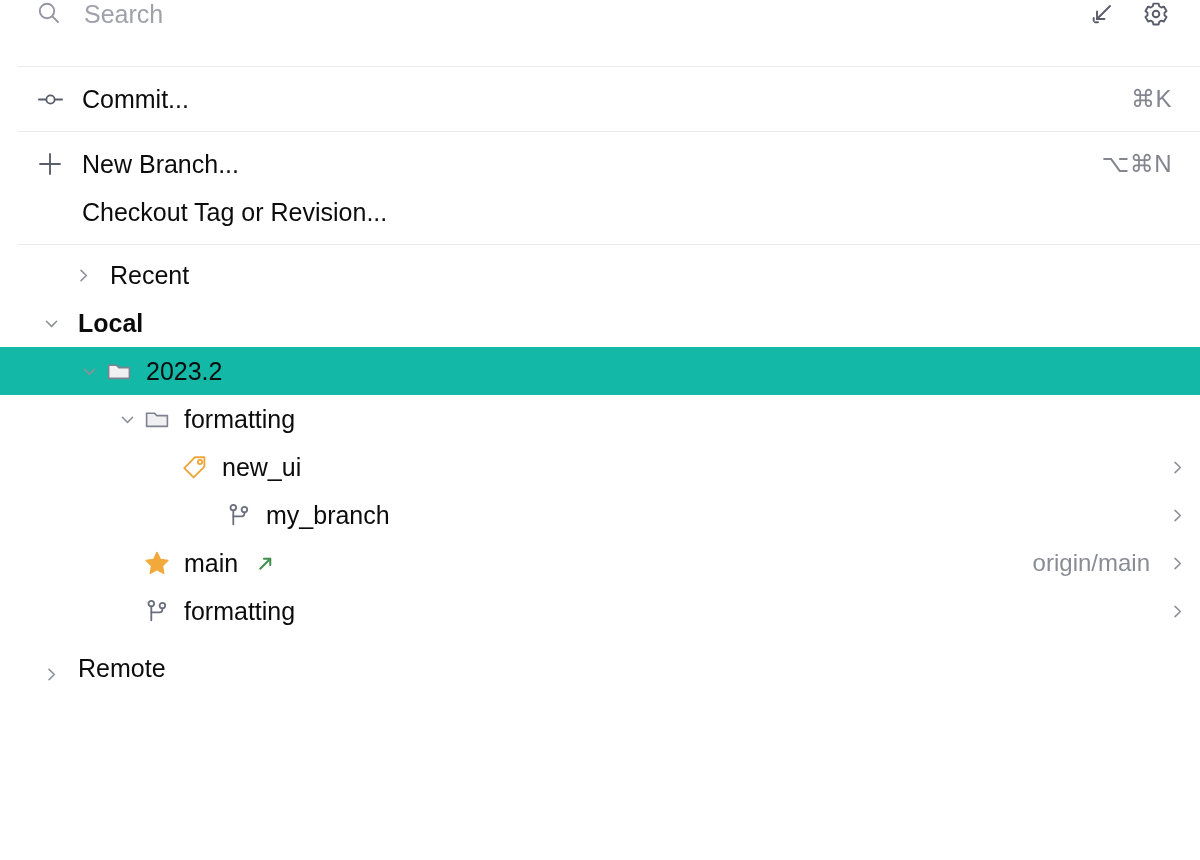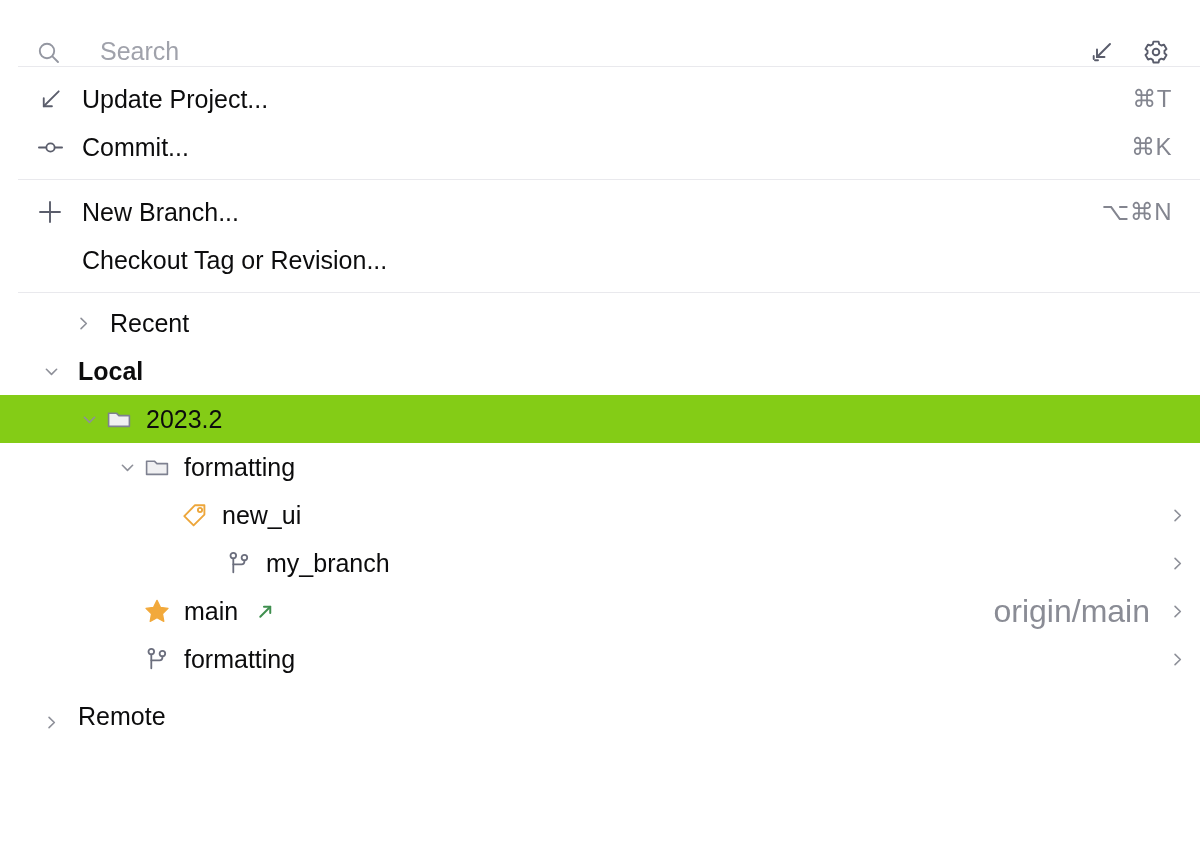--- a/index.html
+++ b/index.html
@@ -9,23 +9,22 @@
     font-family: "Liberation Sans", "DejaVu Sans", sans-serif;
     -webkit-font-smoothing: antialiased;
     overflow: hidden;
   }
   .popup { width: 1200px; height: 860px; position: relative; background:#fff; }
 
   
   .search-row {
     height: 66px;
     display: flex;
-    align-items: flex-end;
+    align-items: flex-start;
     padding: 0 18px 0 36px;
-    gap: 16px;
   }
   .search-icon { width: 26px; height: 26px; flex: 0 0 26px; color:#9497a1; }
   .search-input {
     flex: 1 1 auto;
     border: none; outline: none; background: transparent;
     font-family: "Liberation Sans", sans-serif;
     font-size: 25px;
     color: #111;
     padding-left: 22px;
   }
@@ -63,28 +62,28 @@
   
   .tree { padding-top: 6px; }
   .tree-row {
     height: 48px;
     display: flex;
     align-items: center;
     padding-right: 14px;
     cursor: pointer;
     position: relative;
   }
-  .tree-row.selected { background:#84cc16; }
+  .tree-row.selected { background:#14b8a6; }
 
   .twisty { width: 30px; flex: 0 0 30px; display:flex; align-items:center; justify-content:center; color:#8e9099; }
   .node-icon { width: 30px; flex: 0 0 30px; display:flex; align-items:center; justify-content:center; }
   .node-label { font-size: 25px; color:#0c0c0d; white-space: nowrap; padding-left: 12px; }
   .node-extra { display:flex; align-items:center; padding-left: 18px; }
   .spacer { flex: 1 1 auto; }
-  .tracking { font-size: 32px; color:#8a8c95; padding-right: 18px; white-space:nowrap;text-align:center; }
+  .tracking { font-size: 24px; color:#8a8c95; padding-right: 18px; white-space:nowrap;text-align:center; }
   .row-chevron { width: 18px; flex:0 0 18px; color:#8e9099; display:flex; align-items:center; justify-content:center; }
   .row-chevron.hidden { visibility:hidden; }
 
   svg { display:block; }
 </style>
 </head>
 <body>
 
 <div class="popup">
 
@@ -113,30 +112,20 @@
       </span>
     </span>
   </div>
 
   <div class="sep"></div>
 
   <div id="menu-container">
       <div class="group">
         <div class="menu-item">
           <span class="mi-icon">
-            <svg viewBox="0 0 28 28" width="27" height="27" fill="none" stroke="currentColor" stroke-width="1.9" stroke-linecap="round" stroke-linejoin="round">
-        <line x1="22.5" y1="5.5" x2="7" y2="21"></line>
-              <polyline points="7,12.5 7,21 15.5,21"></polyline>
-            </svg>
-          </span>
-          <span class="mi-label">Update Project...</span>
-          <span class="mi-shortcut">⌘T</span>
-        </div>
-        <div class="menu-item">
-          <span class="mi-icon">
             <svg viewBox="0 0 28 28" width="27" height="27" fill="none" stroke="currentColor" stroke-width="1.9" stroke-linecap="round">
         <line x1="2" y1="14" x2="9.2" y2="14"></line>
               <circle cx="14" cy="14" r="4.3"></circle>
               <line x1="18.8" y1="14" x2="26" y2="14"></line>
             </svg>
           </span>
           <span class="mi-label">Commit...</span>
           <span class="mi-shortcut">⌘K</span>
         </div>
       </div>

